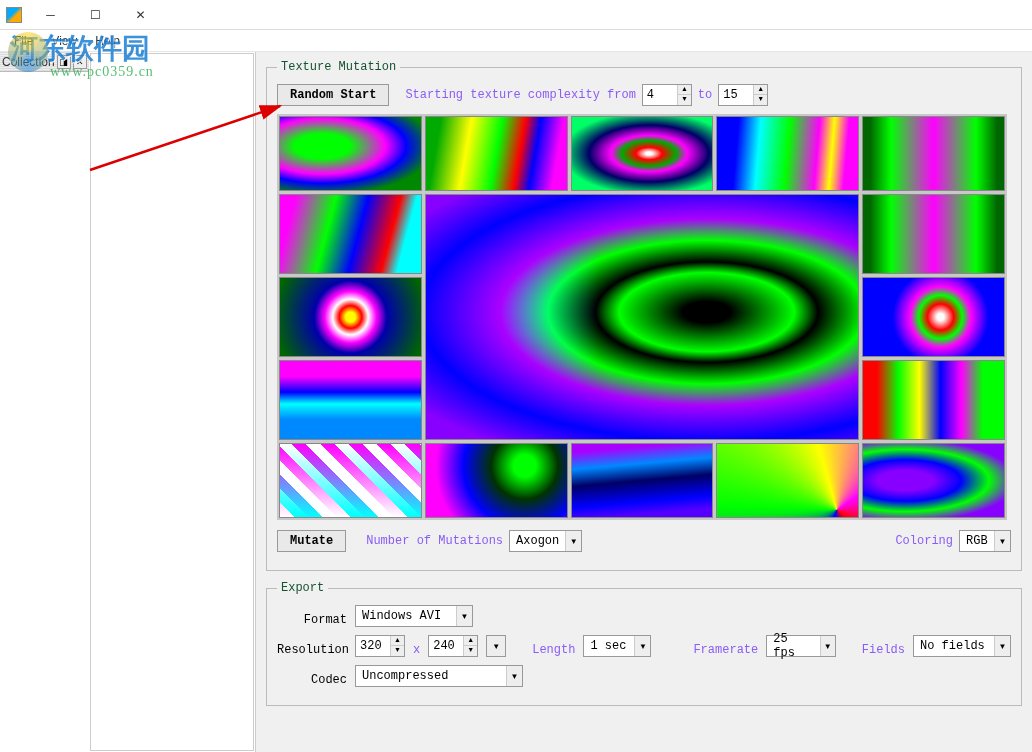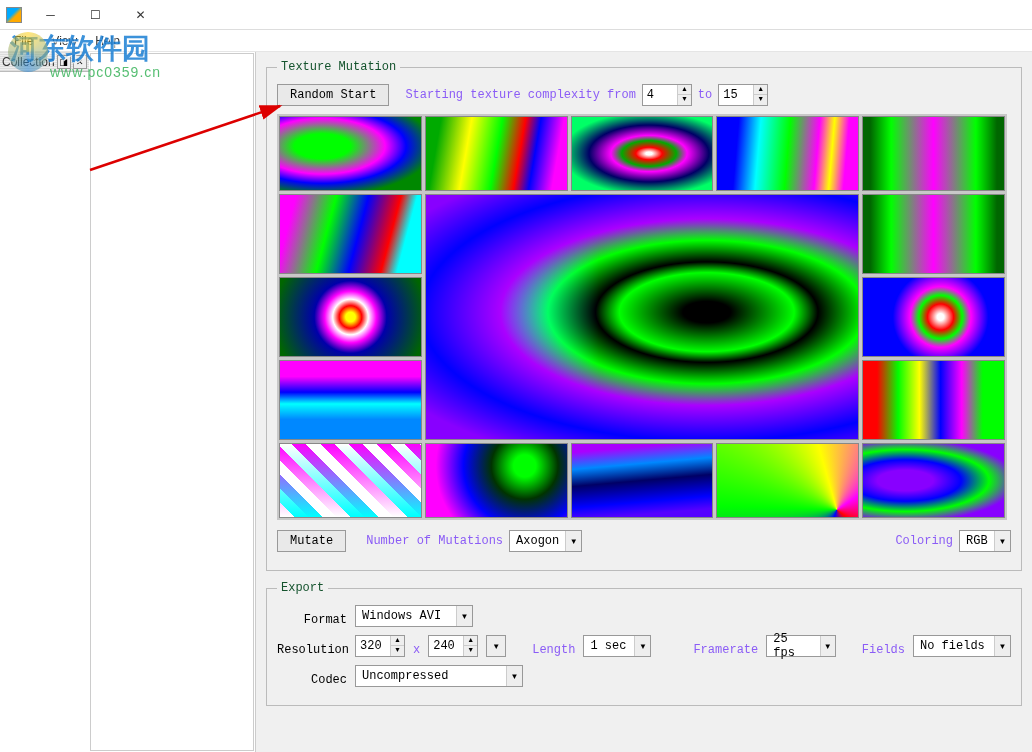--- a/index.html
+++ b/index.html
@@ -22,21 +22,21 @@
 .dockhdr .dbtn { width:14px; height:14px; border:1px solid #999; background:#eee; font-size:9px; display:flex;align-items:center;justify-content:center; margin-left:2px;}
 .docklist { flex:1; background:#fff; border:1px solid #ccc; margin:1px; }
 
 .content { flex:1; padding: 8px 10px; overflow:auto; background:#f0f0f0; }
 
 fieldset { border:1px solid #bbb; margin:0 0 10px 0; padding: 10px 10px; background:#f0f0f0; }
 legend { padding: 0 4px; font-family: Liberation Mono, monospace; color:#14532d; }
 
 .row { display:flex; align-items:center; gap:6px; margin-bottom:8px; }
 .lbl { font-family:Liberation Mono, monospace; color:#8b5cf6; }
-button.btn { padding: 3px 12px; background:#e9e9e9; border:1px solid #999; font-family:"Courier New",monospace; }
+button.btn { padding: 3px 12px; background:#e9e9e9; border:1px solid #999; font-family:"Courier New",monospace;font-weight:bold; }
 
 .spinner { display:inline-flex; align-items:center; border:1px solid #999; background:#fff; height:22px; }
 .spinner input { border:none; width:34px; text-align:left; padding:2px 4px; outline:none; font-family:"Courier New",monospace; }
 .spinner .sbtns { display:flex; flex-direction:column; }
 .spinner .sbtn { height:10px; width:14px; background:#eee; border-left:1px solid #ccc; font-size:7px; line-height:8px; text-align:center; }
 .spinner .sbtn:first-child{border-bottom:1px solid #ccc;}
 
 .combo { display:inline-flex; align-items:center; border:1px solid #999; background:#fff; height:22px; }
 .combo .cval { padding:2px 6px; min-width:50px; font-family:"Courier New",monospace; }
 .combo .cbtn { width:16px; height:20px; background:#eee; border-left:1px solid #ccc; display:flex;align-items:center;justify-content:center; font-size:8px;}
@@ -57,21 +57,21 @@
 .t10{background:radial-gradient(circle at 70% 30%, #0f0 10%, #030 30%, #00f 55%, #f0f 80%);}
 .t11{background:linear-gradient(175deg, #a0f 10%, #08f 30%, #006 50%, #00f 75%, #50f 90%);}
 .t12{background:conic-gradient(from 200deg at 85% 90%, #00f, #0f0, #ff0, #f0f, #f00, #00f);}
 .t13{background:radial-gradient(ellipse at 30% 50%, #80f 20%, #00f 40%, #0f0 60%, #80f 80%);}
 .tbig{background:radial-gradient(ellipse at 65% 48%, #000 6%, #0f0 22%, #000 28%, #0f0 40%, #a0f 52%, #00f 72%, #80f 90%), linear-gradient(90deg,#00f 10%, transparent 40%); background-blend-mode:screen;}
 .tR1{background:radial-gradient(circle at 55% 50%, #fff 4%, #f00 15%, #0f0 25%, #f0f 35%, #00f 55%);}
 .tR2{background:linear-gradient(90deg,#f00 10%,#0f0 25%,#ff0 40%,#00f 55%,#f0f 70%,#0f0 85%);}
 
 .watermark { position:absolute; top:30px; left:10px; pointer-events:none; opacity:.85; }
 .watermark .wm1 { font-size:28px; font-weight:bold; color:#1b7fd4; text-shadow:1px 1px 0 #fff; font-family:"Microsoft YaHei"; }
-.watermark .wm2 { font-size:14px; color:#39b35a; font-family:Liberation Sans, sans-serif; letter-spacing:1px; margin-left:40px; margin-top:-4px;}
+.watermark .wm2 { font-size:14px; color:#39b35a; font-family:Liberation Serif, serif; letter-spacing:1px; margin-left:40px; margin-top:-4px;}
 .wmicon{position:absolute;left:-2px;top:2px;width:40px;height:40px;border-radius:50%;background:conic-gradient(#ffcc00, #1b7fd4, #ffcc00);opacity:.6;}
 
 .arrow { position:absolute; pointer-events:none; }
 .arrow svg { overflow:visible; }
 
 .exprow { display:flex; align-items:flex-end; gap:8px; margin-bottom:8px; }
 .explbl { width:70px; text-align:right; font-family:"Courier New",monospace; }
 </style>
 </head>
 <body>

